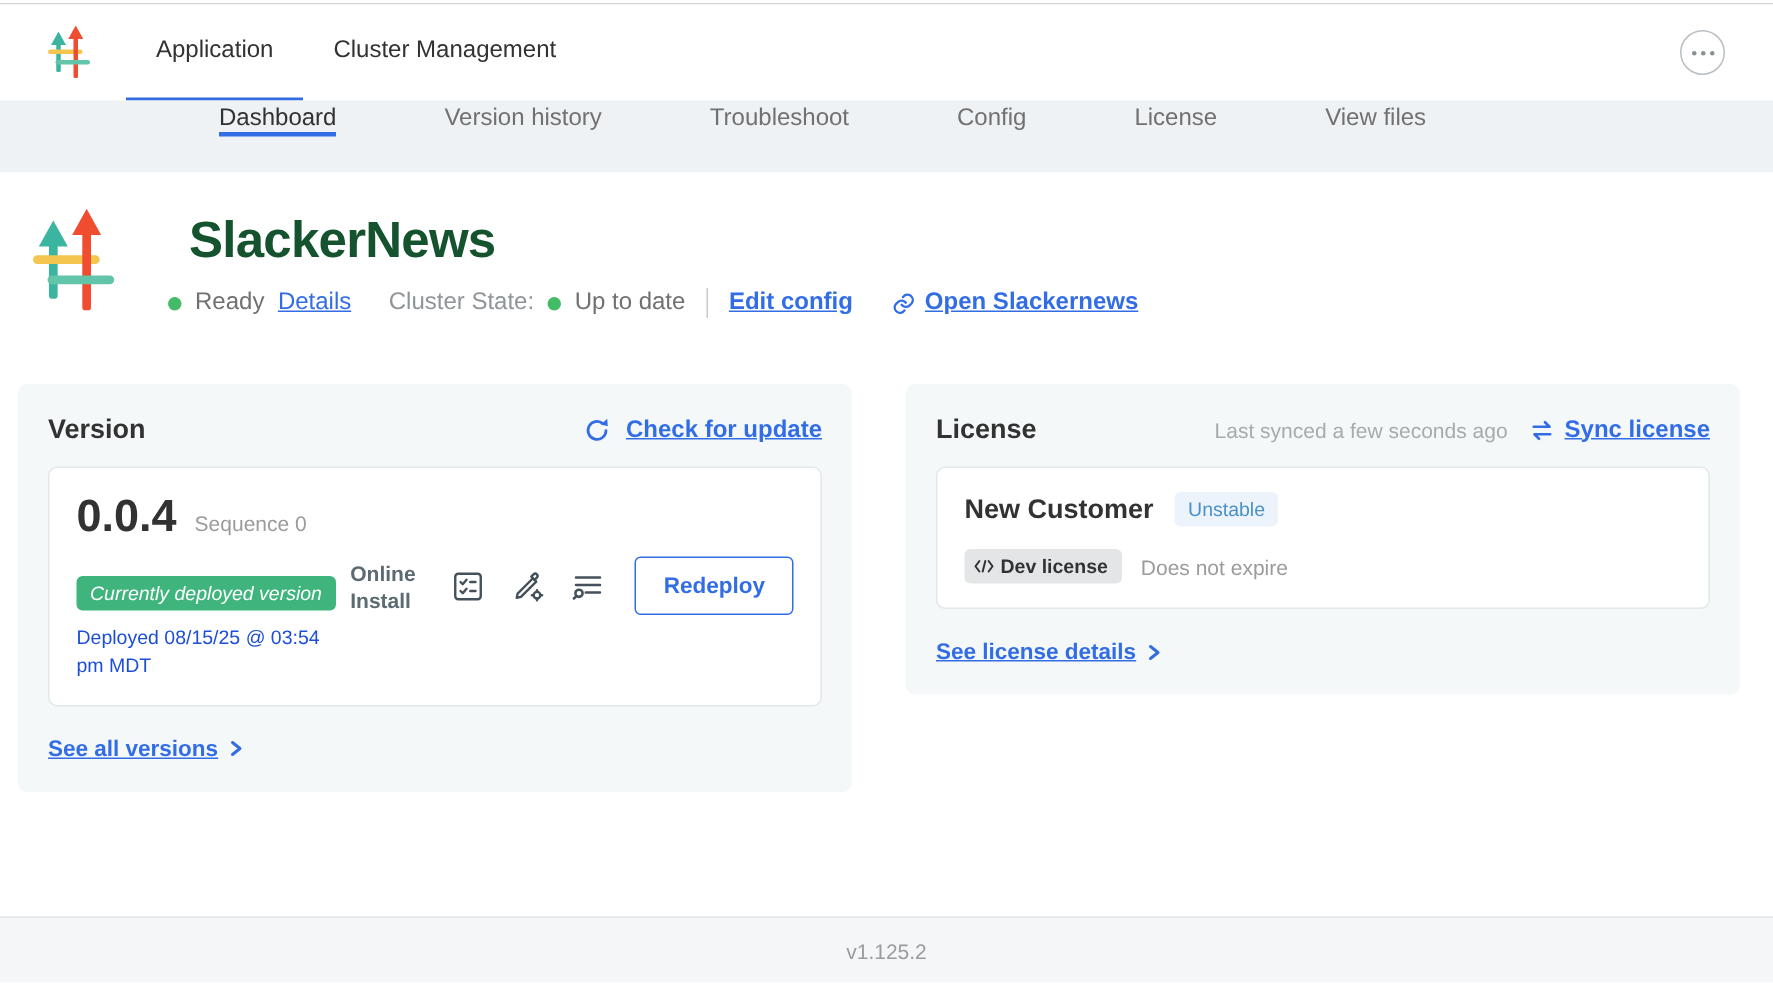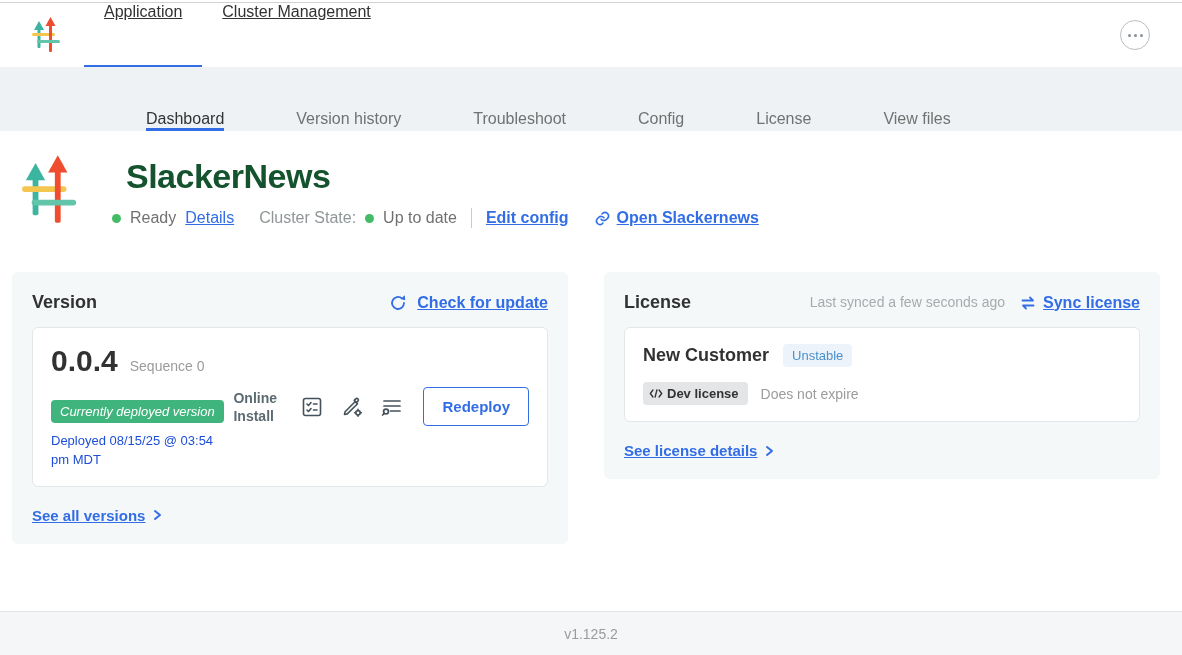--- a/index.html
+++ b/index.html
@@ -9,28 +9,28 @@
     font-family:"Liberation Sans", sans-serif;
     color:#323232; background:#fff;
     display:flex; flex-direction:column;
   }
   .top-hairline { height:3px; background:#fff; border-bottom:1px solid #cfd3d5; flex:0 0 auto; }
 
   
   header.topbar { height:64px; flex:0 0 auto; display:flex; align-items:stretch; padding:0 32px; background:#fff; }
   .logo-wrap { display:flex; align-items:center; margin-right:22px; cursor:pointer; }
   .topnav-tabs { display:flex; align-items:stretch; }
-  .topnav-tab { display:flex; align-items:flex-start; padding:0 20px; font-size:16px; font-weight:500; color:#323232; cursor:pointer; border-bottom:2px solid transparent;text-decoration:underline; }
+  .topnav-tab { display:flex; align-items:center; padding:0 20px; font-size:16px; font-weight:500; color:#323232; cursor:pointer; border-bottom:2px solid transparent; }
   .topnav-tab.active { border-bottom-color:var(--accent,#326DE6); }
   .topbar-right { margin-left:auto; display:flex; align-items:center; }
   .ellipsis-btn { width:30px; height:30px; border-radius:50%; border:1px solid #b9bfc3; background:#fff; display:flex; align-items:center; justify-content:center; gap:3px; cursor:pointer; padding:0; }
   .ellipsis-btn .dot { width:3px; height:3px; border-radius:50%; background:#8a9094; }
 
   
-  nav.subnav { height:64px; flex:0 0 auto; background:#eef2f4; display:flex; align-items:flex-end; padding-left:110px; }
+  nav.subnav { height:48px; flex:0 0 auto; background:#eef2f4; display:flex; align-items:flex-start; padding-left:110px; }
   .subnav-tab { display:flex; align-items:stretch; padding:0 36px; font-size:16px; color:#717171; cursor:pointer; }
   .subnav-tab > span { display:flex; align-items:center; border-bottom:3px solid transparent; padding-top:3px; }
   .subnav-tab.active { color:#323232; font-weight:500; }
   .subnav-tab.active > span { border-bottom-color:var(--accent,#326DE6); }
 
   
   main { flex:1 1 auto; padding:24px 22px 0 12px; background:#fff; }
   .hero { display:flex; align-items:flex-start; gap:32px; margin-left:10px; }
   .app-title { font-size:34px; font-weight:700; color:#14532d; margin:2px 14px 12px; letter-spacing:-0.5px; }
   .status-row { display:flex; align-items:center; gap:9px; font-size:16px; color:#717171; }
@@ -40,21 +40,21 @@
   .muted-label { color:#8f9598; }
   .vdivider { width:1px; height:20px; background:#c6cbce; margin:0 5px; }
   .ml16 { margin-left:16px; }
   .inline-link { display:inline-flex; align-items:center; gap:6px; cursor:pointer; }
 
   
   .cards { display:flex; gap:36px; margin-top:44px; align-items:flex-start; }
   .card { background:#f4f8f9; border-radius:6px; padding:20px; flex:1 1 0; }
   .card-header { display:flex; align-items:center; }
   .card-title { font-size:18px; font-weight:700; color:#323232; }
-  .card-header-right { margin-left:auto; display:flex; align-items:flex-start; gap:10px; }
+  .card-header-right { margin-left:auto; display:flex; align-items:center; gap:10px; }
   .inner-card { background:#fff; border:1px solid #e2e7ea; border-radius:6px; padding:16px 18px; margin-top:14px; }
 
   .version-inner { display:flex; align-items:center; justify-content:space-between; }
   .version-number-row { display:flex; align-items:baseline; gap:12px; }
   .version-number { font-size:30px; font-weight:700; color:#323232; }
   .sequence { font-size:14px; color:#9b9b9b; }
   .deployed-badge { display:inline-block; margin-top:22px; background:var(--deployed-badge-bg,#3FB57D); color:#fff; font-size:13px; font-weight:500; padding:4px 9px; border-radius:4px;font-style:italic; }
   .deployed-at { margin-top:9px; font-size:13px; color:#1d4ed8; max-width:215px; line-height:1.45; }
   .version-right { display:flex; align-items:center; gap:14px; }
   .install-type { font-size:14px; font-weight:600; color:#5c6a72; width:52px; line-height:1.3; }

